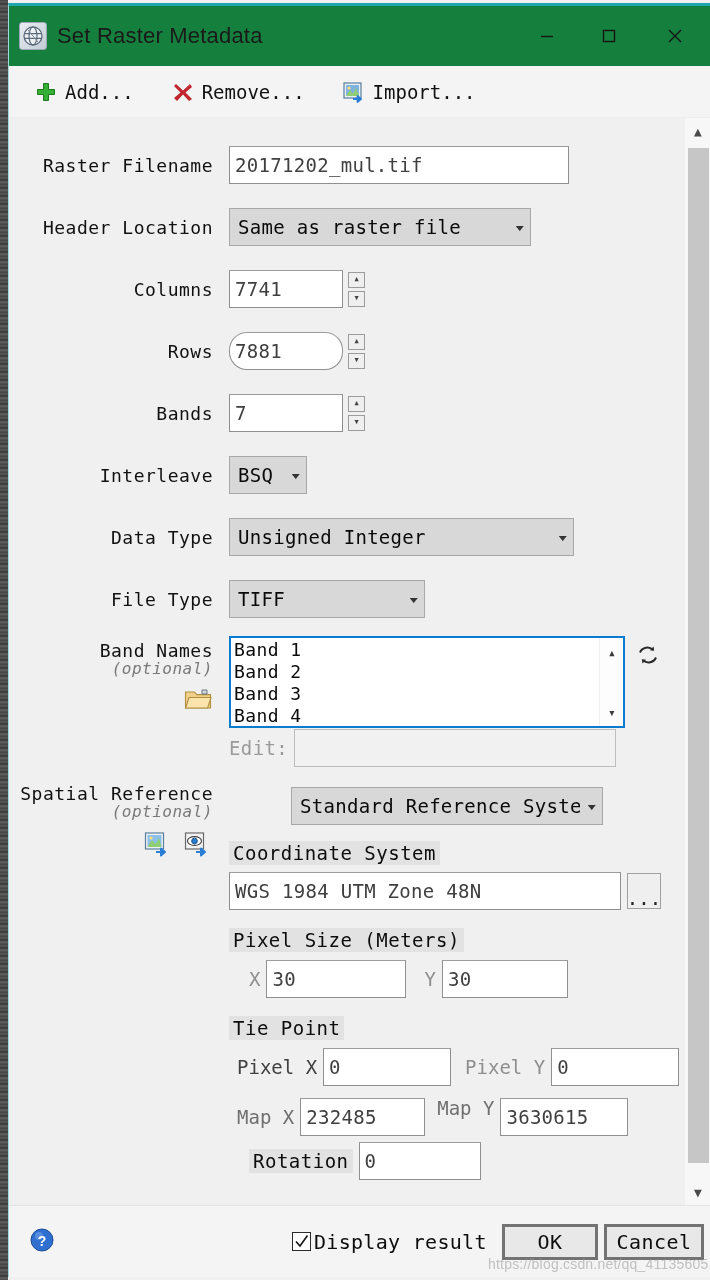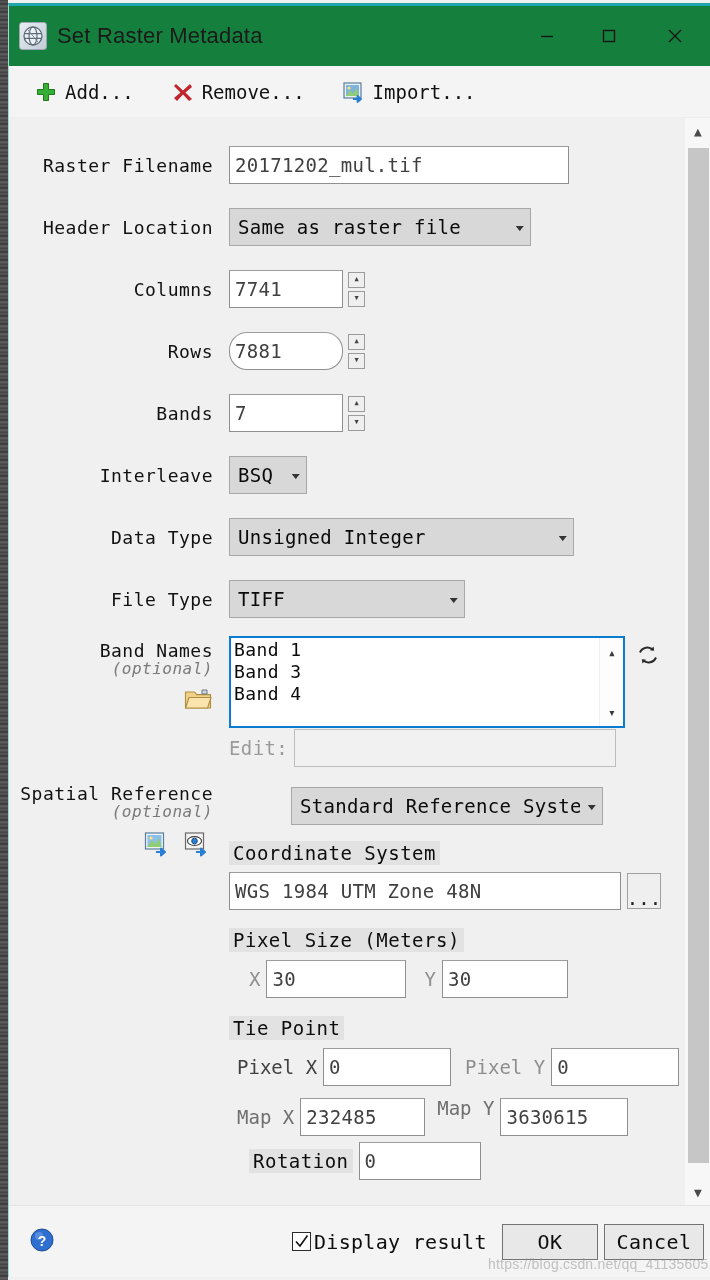--- a/index.html
+++ b/index.html
@@ -284,21 +284,21 @@
   .chkbox {
     width: 19px; height: 19px;
     border: 1px solid #2b2b2b;
     background: #fff;
     margin-right: 3px;
     display: flex; align-items: center; justify-content: center;
     flex: 0 0 auto;
   }
   .btn {
     height: 36px;
-    border: 1px solid #737373;
+    border: 3px solid #737373;
     background: #e8e8e8;
     display: flex; align-items: center; justify-content: center;
     font-size: 20px; color: #0d0d0d;
     letter-spacing: .5px;
   }
   .btn-ok { position: absolute; right: 112px; width: 96px; }
   .btn-cancel { position: absolute; right: 6px; width: 100px; }
 
   .watermark {
     position: absolute;
@@ -445,21 +445,21 @@
         <div class="row">
           <div class="lbl">Data Type</div>
           <div class="dd" style="width:345px;">
             <span class="cv">Unsigned Integer</span>
             <span class="caret">▾</span>
           </div>
         </div>
 
         <div class="row">
           <div class="lbl">File Type</div>
-          <div class="dd" style="width:236px;">
+          <div class="dd" style="width:196px;">
             <span class="cv">TIFF</span>
             <span class="caret">▾</span>
           </div>
         </div>
 
         <div class="row" style="height:auto; align-items:flex-start; padding-top:6px;">
           <div class="lbl two-line" style="padding-top:6px;">
             <span>Band Names</span>
             <span class="sub">(optional)</span>
             <span style="display:block; text-align:right; margin-top:6px;">
@@ -471,20 +471,21 @@
                 </svg>
               </span>
             </span>
           </div>
 
           <div style="display:flex; align-items:flex-start;">
             <div>
               <div class="listbox">
                 <div class="lb-items">
                   <div class="lb-item">Band 1</div>
+                  <div class="lb-item">Band 2</div>
                   <div class="lb-item">Band 3</div>
                   <div class="lb-item">Band 4</div>
                 </div>
                 <div class="lb-scroll">
                   <div class="lb-arrow up">▴</div>
                   <div class="lb-arrow down">▾</div>
                 </div>
               </div>
 
               <div style="display:flex; align-items:center; margin-top:1px;">

